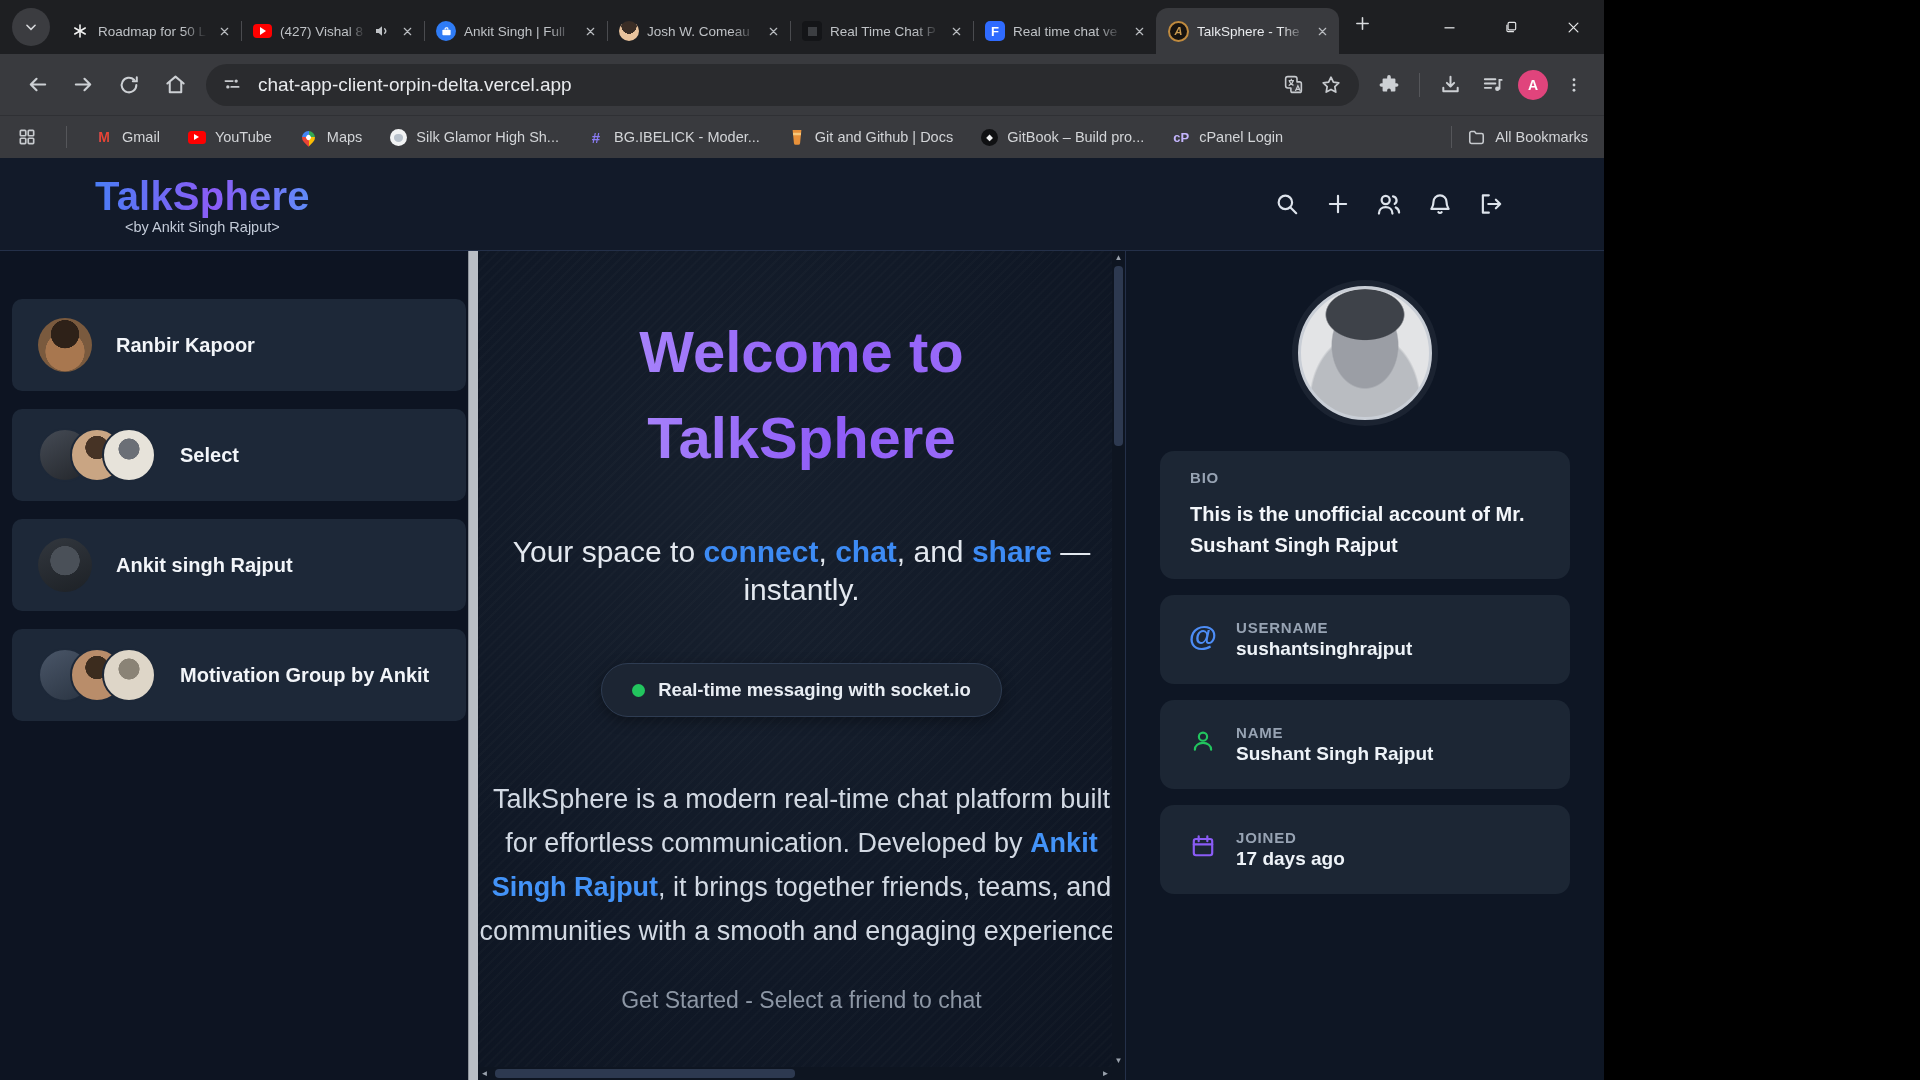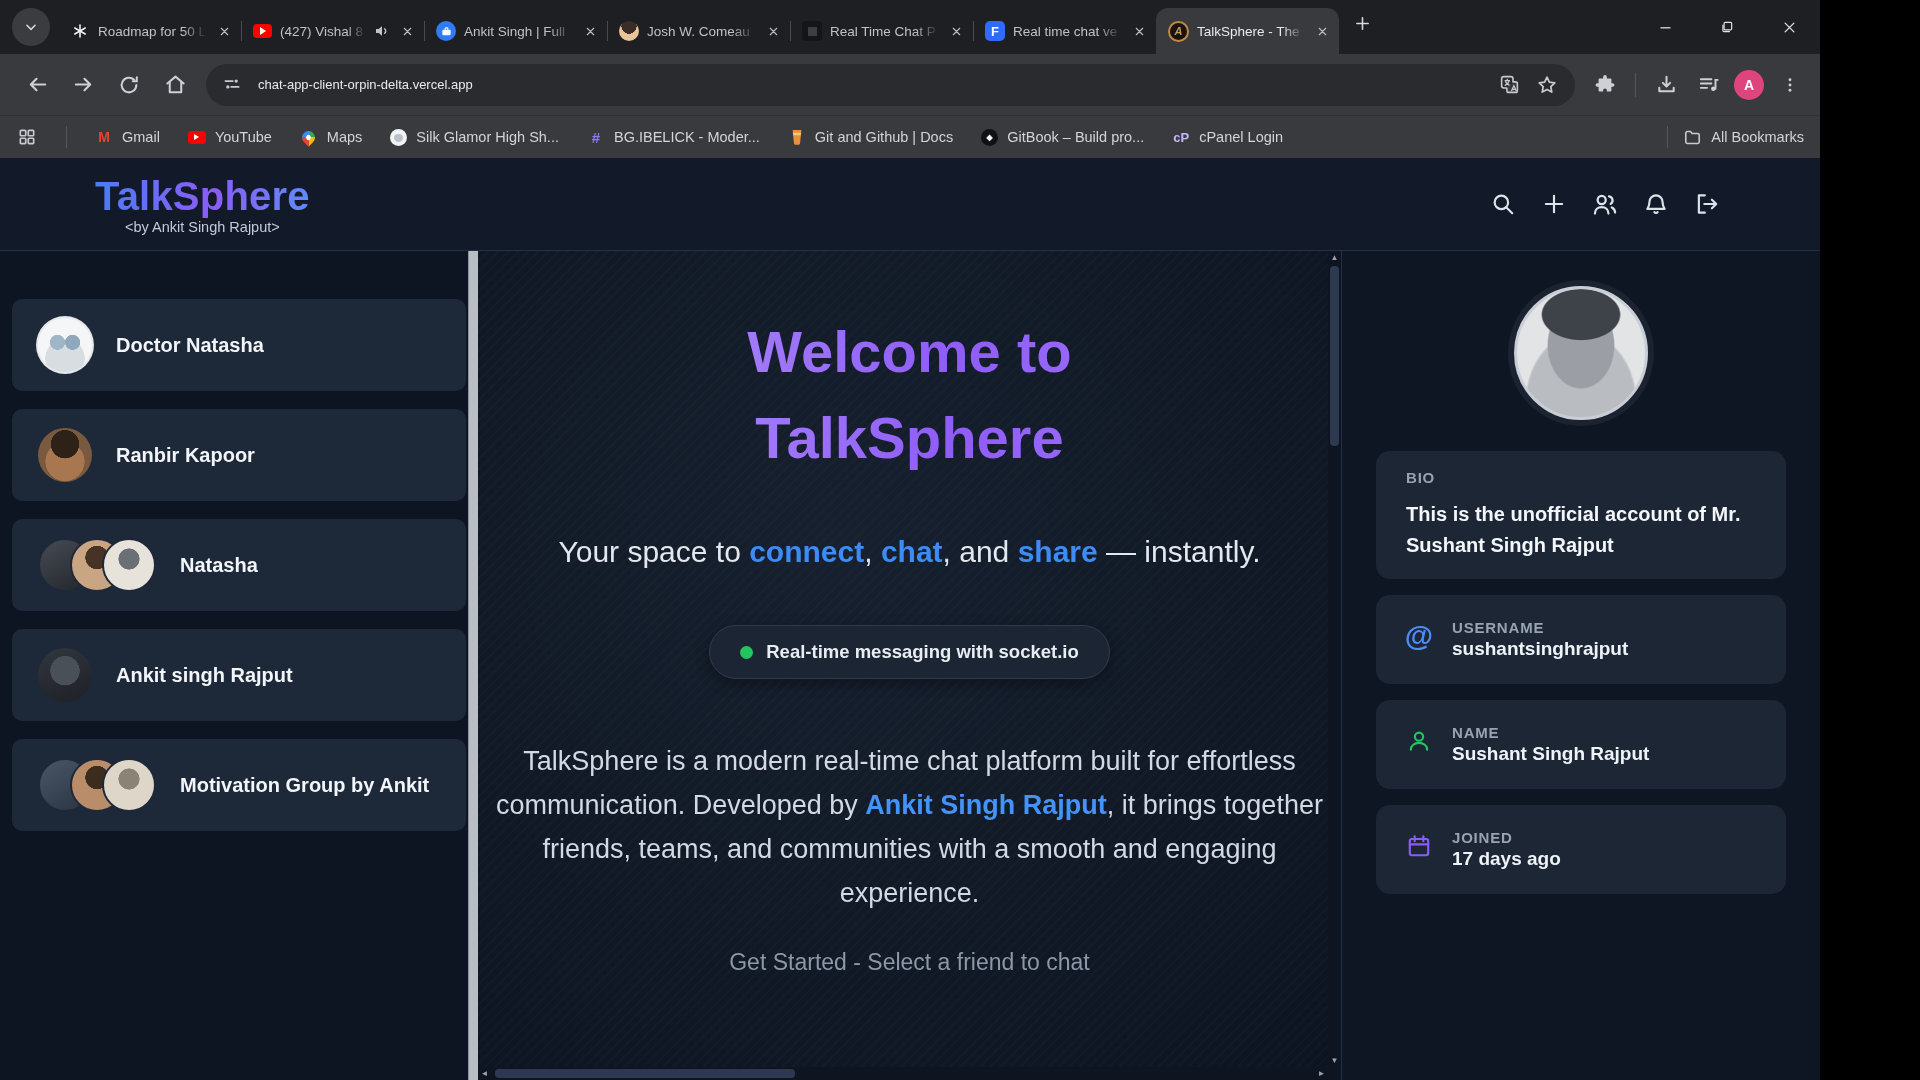--- a/index.html
+++ b/index.html
@@ -1,18 +1,18 @@
 <!DOCTYPE html>
 <html><head>
 <meta charset="utf-8">
 <style>
   * { margin:0; padding:0; box-sizing:border-box; }
   html,body { background:#000; }
   body { font-family:"Liberation Sans", sans-serif; }
-  #screen { position:relative; width:1820px; height:1080px; overflow:hidden; background:#0d1422; }
+  #screen { position:relative; width:1604px; height:1080px; overflow:hidden; background:#0d1422; }
 
   
   .tabstrip { height:54px; background:#1e1f22; display:flex; align-items:flex-end; padding-left:10px; }
   .tab-search { width:38px; height:38px; border-radius:50%; background:#3b3c40; margin:8px 8px 8px 2px;
                 display:flex; align-items:center; justify-content:center; color:#d8dadd; align-self:center; flex:0 0 auto;}
   .tab { width:183px; height:46px; display:flex; align-items:center; gap:8px; padding:0 8px 0 12px;
          border-radius:12px 12px 0 0; color:#bfc2c6; font-size:13.5px; position:relative; flex:0 0 auto;}
   .tab:not(.active)::after { content:""; position:absolute; right:-1px; top:13px; height:20px; width:1px; background:#4a4b4f; }
   .tab.active { background:#393a3e; color:#e8eaed; }
   .tab-title { flex:1; white-space:nowrap; overflow:hidden;
@@ -32,21 +32,21 @@
   .tab-audio { color:#bfc2c6; width:16px; height:16px; flex:0 0 auto;}
   .newtab-btn { width:34px; height:34px; margin:0 0 8px 6px; display:flex; align-items:center; justify-content:center; color:#d8dadd; align-self:center; flex:0 0 auto;}
   .wincontrols { margin-left:auto; display:flex; align-self:stretch; }
   .winbtn { width:62px; height:54px; display:flex; align-items:center; justify-content:center; color:#e4e5e7; }
 
   
   .toolbar { height:61px; background:#393a3e; display:flex; align-items:center; padding:0 14px; }
   .nav-icon { width:46px; height:46px; display:flex; align-items:center; justify-content:center; color:#cdd0d4; flex:0 0 auto;}
   .omnibox { flex:1; height:42px; background:#2a2b2e; border-radius:21px; display:flex; align-items:center; padding:0 16px; gap:14px; margin:0 8px; min-width:0;}
   .site-info-icon { width:22px; height:22px; color:#c7cace; flex:0 0 auto;}
-  .url-text { flex:1; font-size:13px; color:#e8eaed; white-space:nowrap; overflow:hidden; }
+  .url-text { flex:1; font-size:19px; color:#e8eaed; white-space:nowrap; overflow:hidden; }
   .omni-right { display:flex; align-items:center; gap:14px; flex:0 0 auto;}
   .omni-icon { width:24px; height:24px; color:#c7cace; display:flex; align-items:center; justify-content:center; }
   .toolbar-right { display:flex; align-items:center; gap:10px; flex:0 0 auto; padding-left:6px;}
   .tb-icon { width:32px; height:32px; display:flex; align-items:center; justify-content:center; color:#cdd0d4; }
   .tb-divider { width:1px; height:24px; background:#55565a; margin:0 4px; }
   .profile-avatar { width:30px; height:30px; border-radius:50%; background:#e0447c; color:#fff; font-size:14px; font-weight:bold;
                     display:flex; align-items:center; justify-content:center; }
 
   
   .bookmarks { height:43px; background:#393a3e; display:flex; align-items:center; padding:0 16px; gap:28px; border-top:1px solid #2f3034; }
@@ -463,34 +463,30 @@
             <path d="M9.5 12h11M16.5 8l4 4-4 4"></path>
           </svg>
       </span>
     </div>
   </div>
 
   <div class="app-body">
 
     <div class="chatlist">
       <div class="chat-card">
-        <span class="avatar av-doctor av-ring"></span>
-        <span class="chat-name">Doctor Natasha</span>
-      </div>
-      <div class="chat-card">
         <span class="avatar av-ranbir"></span>
         <span class="chat-name">Ranbir Kapoor</span>
       </div>
       <div class="chat-card">
         <span class="av-group">
             <span class="avatar g g1"></span>
             <span class="avatar g g2"></span>
             <span class="avatar g g3"></span>
           </span>
-        <span class="chat-name">Natasha</span>
+        <span class="chat-name">Select</span>
       </div>
       <div class="chat-card">
         <span class="avatar av-ankit"></span>
         <span class="chat-name">Ankit singh Rajput</span>
       </div>
       <div class="chat-card">
         <span class="av-group">
             <span class="avatar g g4"></span>
             <span class="avatar g g5"></span>
             <span class="avatar g g6"></span>

